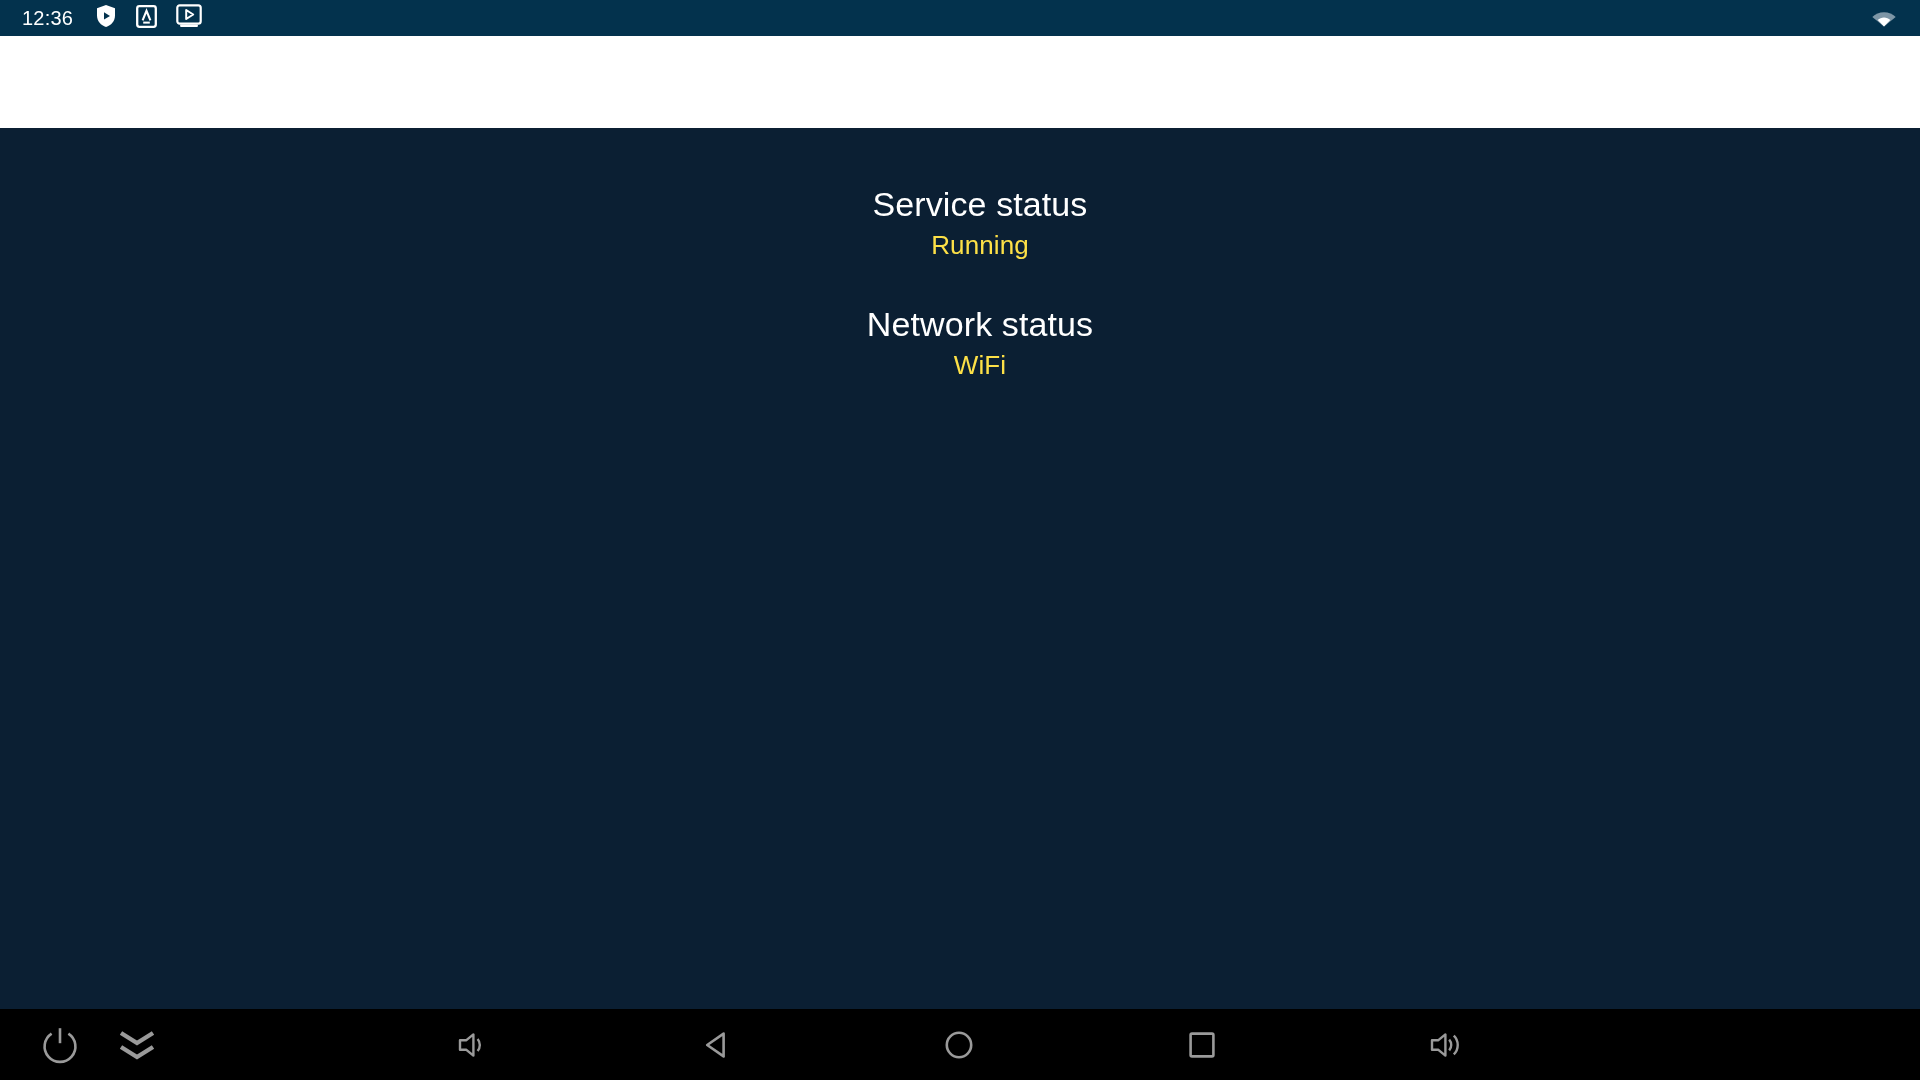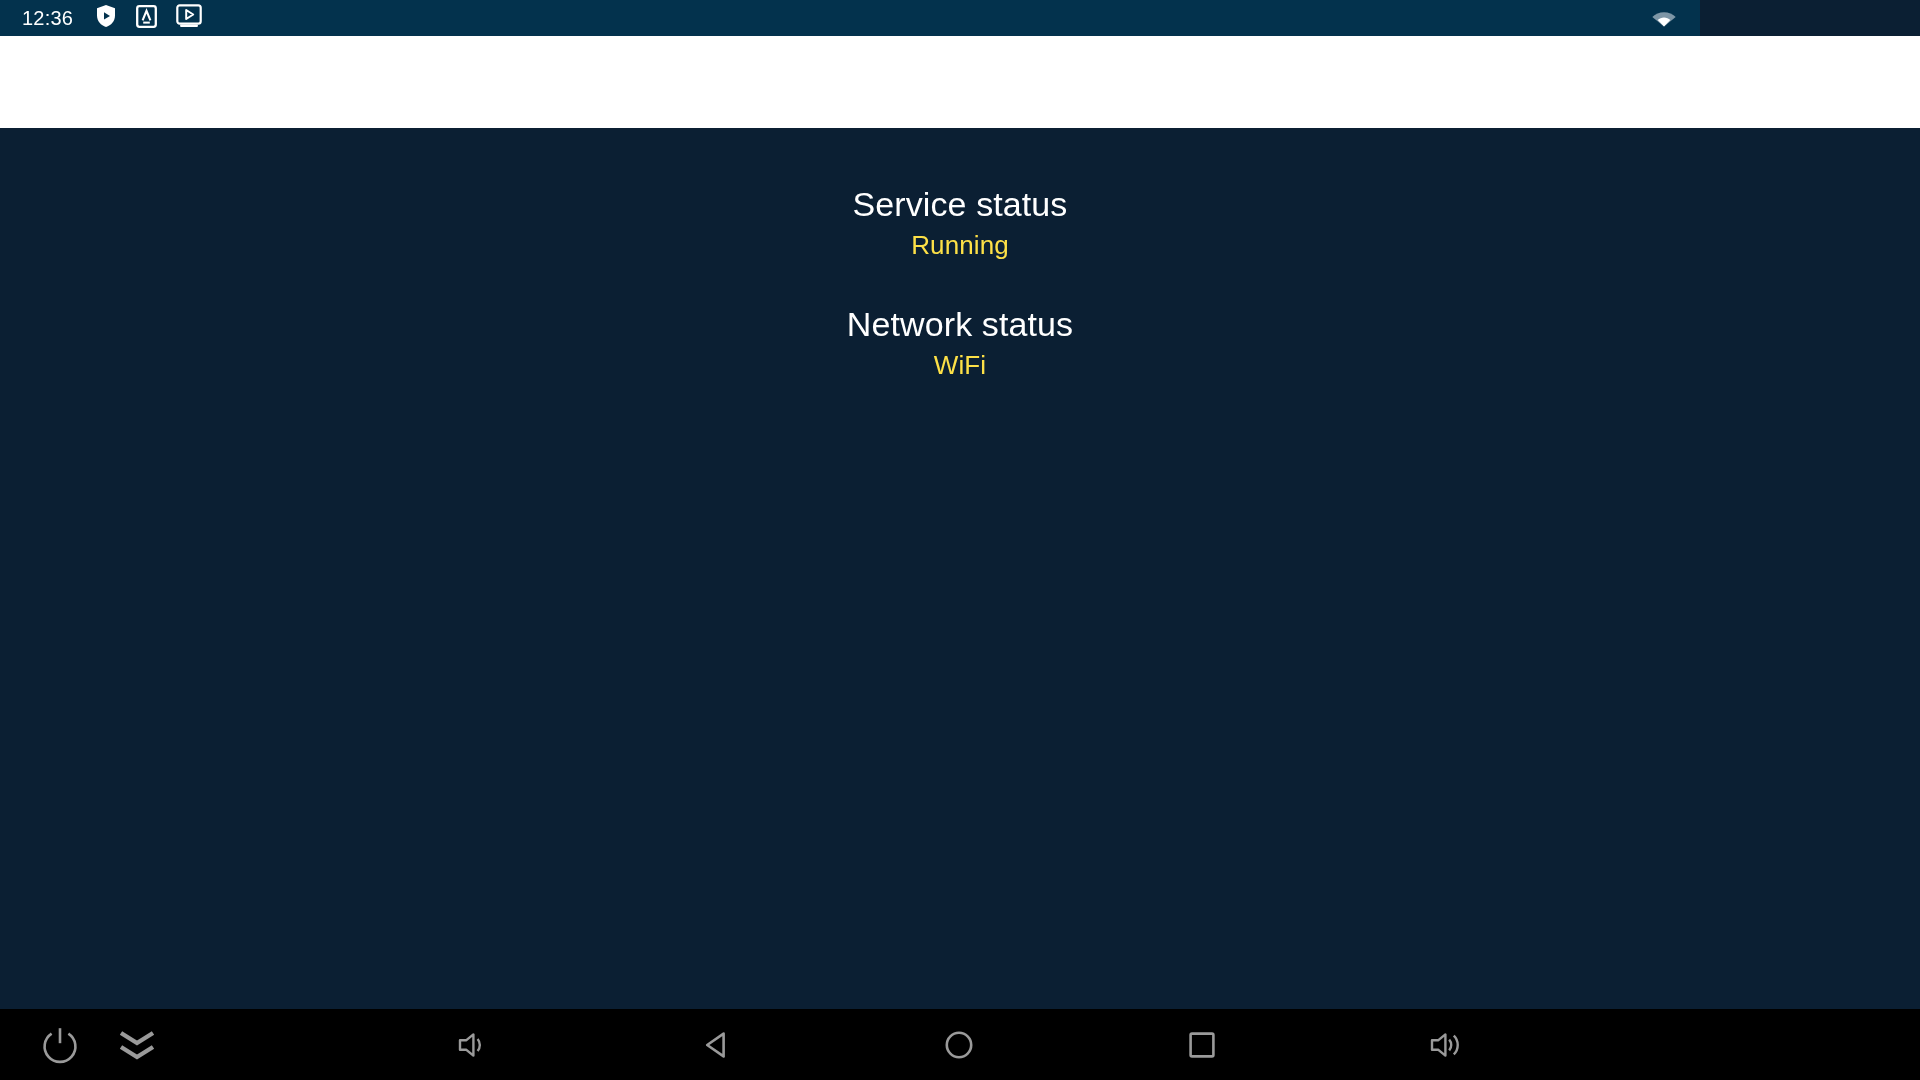--- a/index.html
+++ b/index.html
@@ -11,21 +11,21 @@
   }
   #screen {
     position:relative;
     width:1920px; height:1080px;
     background:#0b1f33;
   }
 
   
   #status-bar {
     position:absolute; top:0; left:0;
-    width:1700px; height:36px;
+    width:1920px; height:36px;
     background:#03324d;
     display:flex; align-items:center;
     padding:0 22px;
     z-index:5;
   }
   #status-clock {
     color:#ffffff;
     font-size:20px;
     font-weight:400;
     letter-spacing:.2px;
@@ -47,20 +47,21 @@
     z-index:4;
   }
 
   
   #content {
     position:absolute; top:128px; left:0;
     width:1768px; height:881px;
     background:#0b1f33;
     z-index:3;
     padding-top:30px;
+    padding-left:20px;
   }
   .status-block { width:1920px; text-align:center; }
   #block-service  { margin-top:26px; }
   #block-network  { margin-top:43px; }
   #block-bluetooth{ margin-top:43px; }
   .status-title {
     color:#ffffff;
     font-size:34px;
     font-weight:400;
     line-height:1.18;

